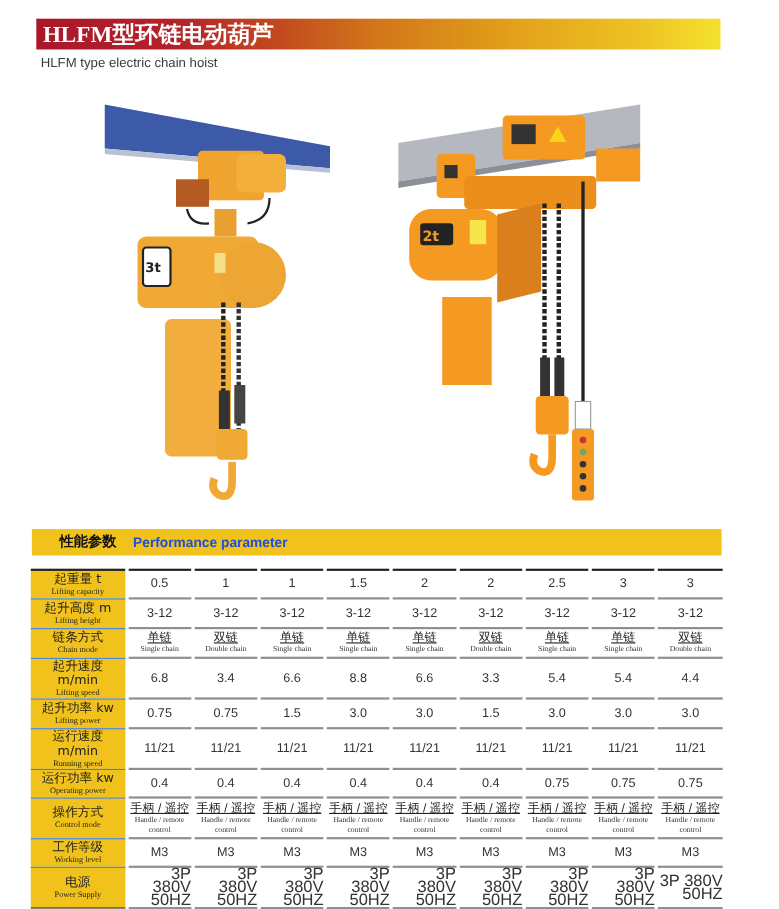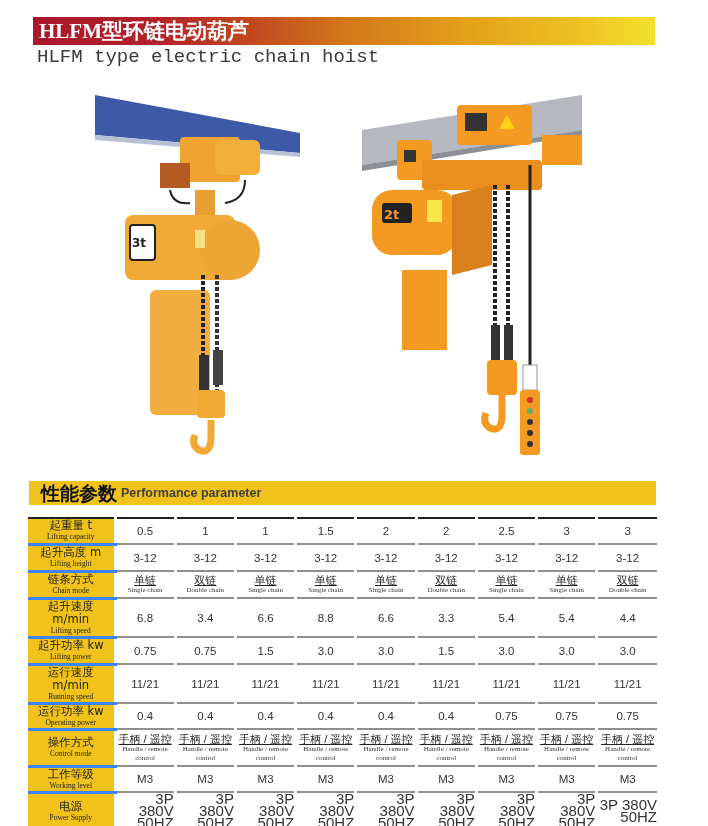--- a/index.html
+++ b/index.html
@@ -8,45 +8,45 @@
 
   .title-bar {
     position: absolute; left: 33px; top: 17px; width: 622px; height: 28px;
     background: linear-gradient(90deg, #a8182a 0%, #b3222a 20%, #c2481f 35%, #d2771a 50%, #e3a11a 70%, #eec223 88%, #f3e12d 100%);
   }
   .title-cn {
     position: absolute; left: 6px; top: 1px; color: #ffffff; font-weight: bold; font-size: 21px; line-height: 26px;
     font-family: Liberation Serif, serif; letter-spacing: 0px;
   }
   .subtitle {
-    position: absolute; left: 37px; top: 48px; font-size: 19px; color: #3a3a3a; line-height: 18px;
-    font-family: Liberation Mono, monospace;
+    position: absolute; left: 37px; top: 48px; font-size: 12px; color: #3a3a3a; line-height: 18px;
+    font-family: Liberation Sans, sans-serif;
   }
 
   
   .product { position: absolute; }
   .product svg { display: block; }
   .product-1 { left: 95px; top: 85px; width: 215px; height: 375px; }
   .product-2 { left: 362px; top: 85px; width: 230px; height: 380px; }
 
   .section-bar {
     position: absolute; left: 29px; top: 481px; width: 627px; height: 24px;
     background: #f1c21b;
   }
-  .section-cn { position: absolute; left: 12px; top: 1px; font-size: 19px; font-weight: bold; color: #111; line-height: 22px; }
-  .section-en { position: absolute; left: 92px; top: 4px; font-size: 12.5px; font-weight: bold; color: #404040; line-height: 16px; font-family: "Liberation Sans", sans-serif; }
+  .section-cn { position: absolute; left: 25px; top: 1px; font-size: 13px; font-weight: bold; color: #111; line-height: 22px; }
+  .section-en { position: absolute; left: 92px; top: 4px; font-size: 12.5px; font-weight: bold; color: #1d4ed8; line-height: 16px; font-family: "Liberation Sans", sans-serif; }
 
   .spec-table {
     position: absolute; left: 28px; top: 517px; width: 629px;
     border-collapse: collapse; table-layout: fixed;
     border-top: 2px solid #222; border-bottom: 2px solid #222;
   }
   .spec-table td { text-align: center; vertical-align: middle; padding: 0; }
   .spec-table td.label {
-    width: 87px; background: #f1c21b; border-bottom: 3px solid #3b82f6;
+    width: 87px; background: #f1c21b; border-bottom: 1px solid #3b82f6;
   }
   .spec-table td.val {
     font-size: 11.5px; color: #333; font-family: "Liberation Sans", sans-serif;
     border-bottom: 2px solid #8f8f8f; border-left: 3px solid #fff;
   }
   .spec-table tr:last-child td.val, .spec-table tr:last-child td.label { border-bottom: none; }
   .lbl-cn { display: block; font-size: 11.5px; line-height: 13px; color: #222; }
   .lbl-en { display: block; font-family: "Liberation Serif", serif; font-size: 7.5px; line-height: 10px; color: #222; }
   .val-cn { display: block; font-size: 11px; line-height: 12px; color: #222; text-decoration: underline; }
   .val-en { display: block; font-family: "Liberation Serif", serif; font-size: 7px; line-height: 9px; color: #333; }

